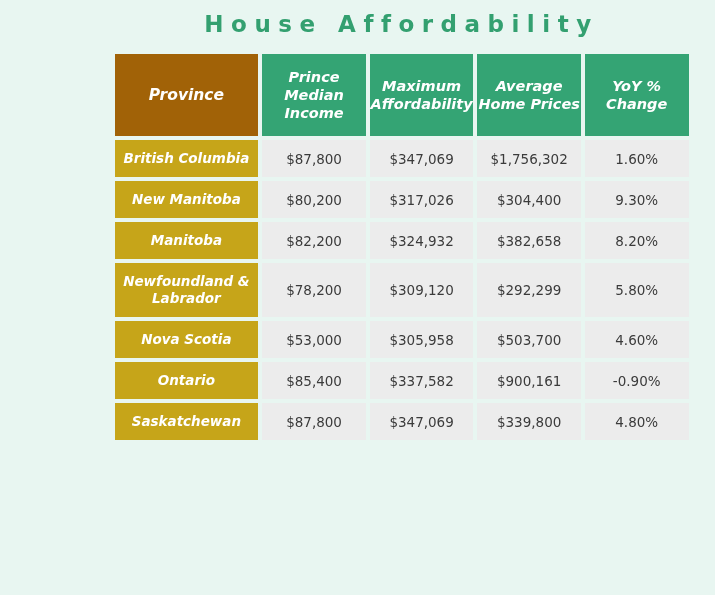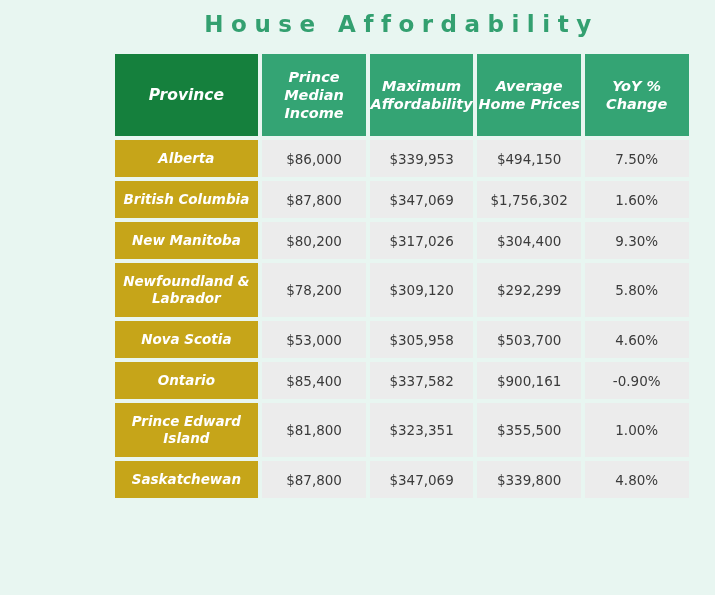--- a/index.html
+++ b/index.html
@@ -55,21 +55,21 @@
     height: 82px;
     vertical-align: middle;
     text-align: center;
     color: #ffffff;
     font-weight: bold;
     font-style: italic;
     font-size: 14.5px;
     line-height: 18px;
   }
   th.head-prov {
-    background: #15803d;
+    background: #a16207;
     font-size: 15.5px;
   }
   th.head-num {
     background: #34a474;
   }
 
   td.prov {
     background: #c6a519;
     color: #ffffff;
     font-weight: bold;
@@ -128,45 +128,45 @@
             </th>
           <th class="head-num">
               <div>YoY %</div>
               <div>Change</div>
             </th>
         </tr>
       </thead>
       <tbody id="tbody">
           <tr class="r-normal">
             <td class="prov">
-              <div>Alberta</div>
-            </td>
-            <td class="val">$86,000</td>
-            <td class="val">$339,953</td>
-            <td class="val">$494,150</td>
-            <td class="val">7.50%</td>
-          </tr>
-          <tr class="r-normal">
-            <td class="prov">
               <div>British Columbia</div>
             </td>
             <td class="val">$87,800</td>
             <td class="val">$347,069</td>
             <td class="val">$1,756,302</td>
             <td class="val">1.60%</td>
           </tr>
           <tr class="r-normal">
             <td class="prov">
               <div>New Manitoba</div>
             </td>
             <td class="val">$80,200</td>
             <td class="val">$317,026</td>
             <td class="val">$304,400</td>
             <td class="val">9.30%</td>
           </tr>
+          <tr class="r-normal">
+            <td class="prov">
+              <div>Manitoba</div>
+            </td>
+            <td class="val">$82,200</td>
+            <td class="val">$324,932</td>
+            <td class="val">$382,658</td>
+            <td class="val">8.20%</td>
+          </tr>
           <tr class="r-tall">
             <td class="prov">
               <div>Newfoundland &amp;</div>
               <div>Labrador</div>
             </td>
             <td class="val">$78,200</td>
             <td class="val">$309,120</td>
             <td class="val">$292,299</td>
             <td class="val">5.80%</td>
           </tr>
@@ -181,30 +181,20 @@
           </tr>
           <tr class="r-normal">
             <td class="prov">
               <div>Ontario</div>
             </td>
             <td class="val">$85,400</td>
             <td class="val">$337,582</td>
             <td class="val">$900,161</td>
             <td class="val">-0.90%</td>
           </tr>
-          <tr class="r-tall">
-            <td class="prov">
-              <div>Prince Edward</div>
-              <div>Island</div>
-            </td>
-            <td class="val">$81,800</td>
-            <td class="val">$323,351</td>
-            <td class="val">$355,500</td>
-            <td class="val">1.00%</td>
-          </tr>
           <tr class="r-normal">
             <td class="prov">
               <div>Saskatchewan</div>
             </td>
             <td class="val">$87,800</td>
             <td class="val">$347,069</td>
             <td class="val">$339,800</td>
             <td class="val">4.80%</td>
           </tr>
         </tbody>

